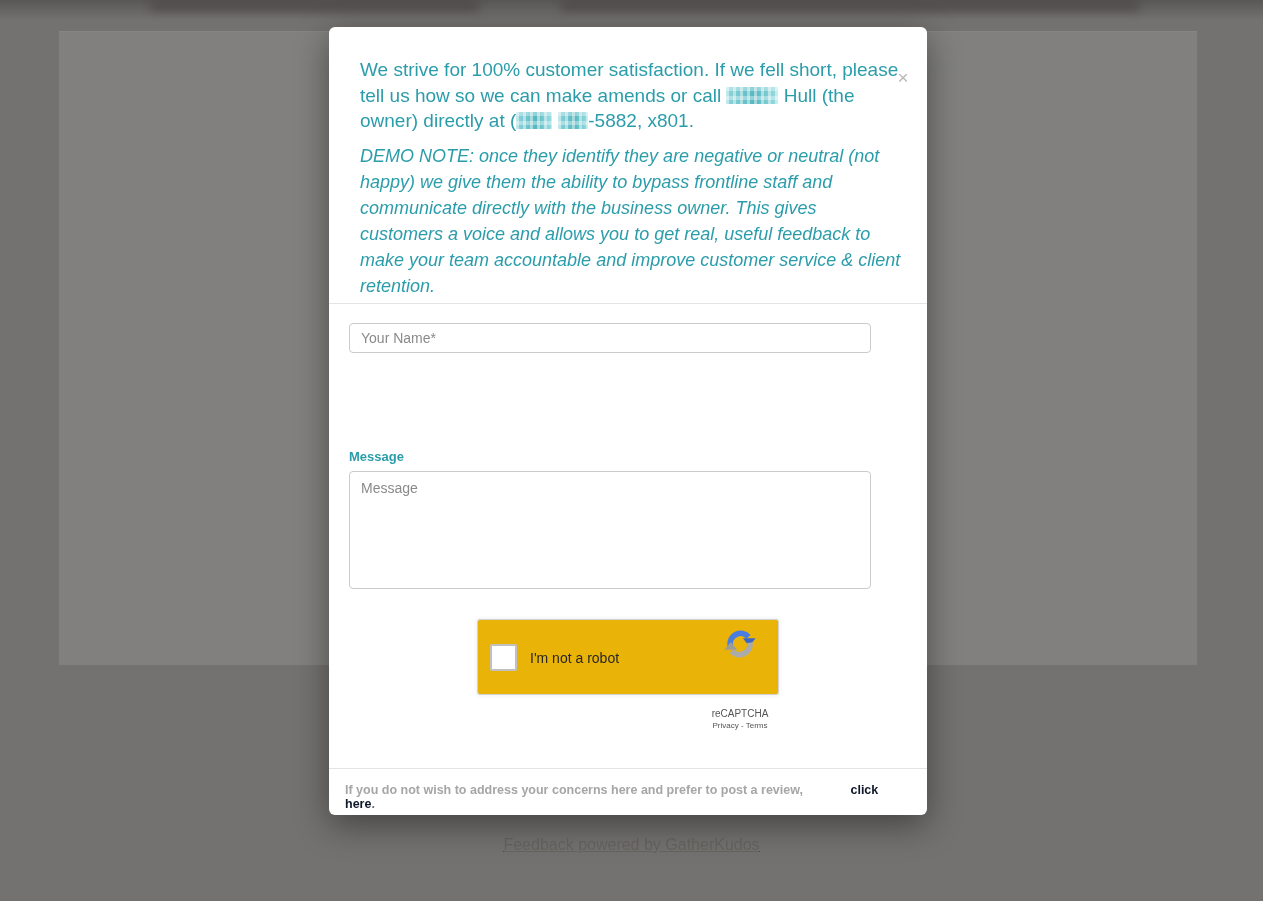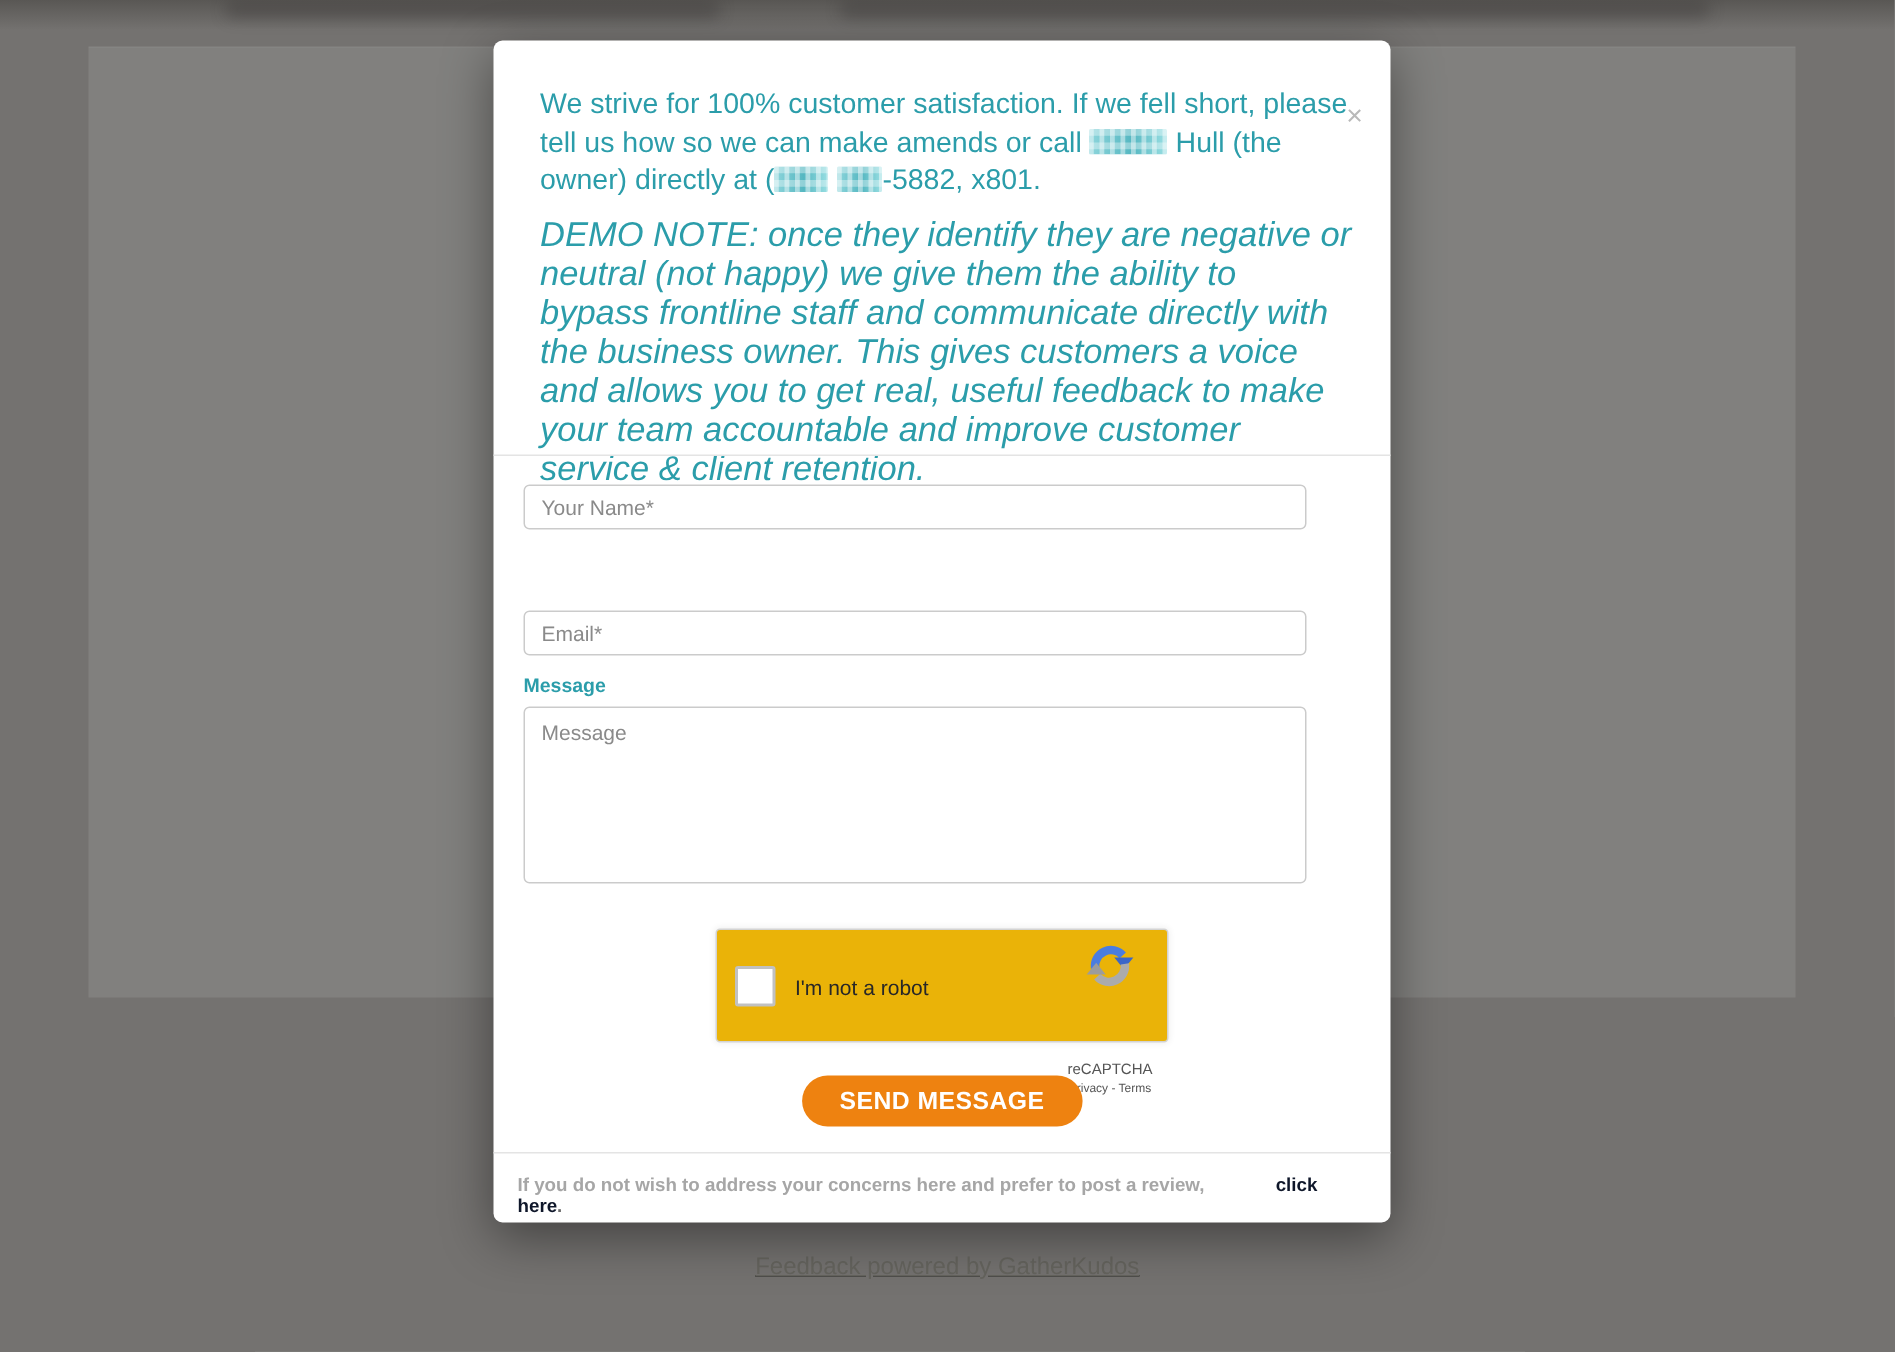--- a/index.html
+++ b/index.html
@@ -55,21 +55,21 @@
       linear-gradient(90deg, rgba(255,255,255,.45) 50%, transparent 50%),
       linear-gradient(rgba(255,255,255,.35) 50%, transparent 50%),
       linear-gradient(90deg,#8fd6dc,#55b7c1 55%,#9adfe3);
     background-size:7px 7px, 7px 9px, 100% 100%;
   }
   .redacted.r-name  { width:52px; }
   .redacted.r-ph1   { width:36px; margin-right:6px; }
   .redacted.r-ph2   { width:30px; }
   .demo-note {
     position:absolute; left:31px; top:116px; width:542px;
-    color:#2b9daa; font-size:23px; line-height:26px; font-style:italic;
+    color:#2b9daa; font-size:18px; line-height:26px; font-style:italic;
   }
   .divider {
     position:absolute; left:0; width:598px; height:1px; background:#e4e4e4;
   }
   .divider.d1 { top:276px; }
   .divider.d2 { top:741px; }
 
   .text-input {
     position:absolute; left:20px; width:522px; height:30px;
     border:1px solid #cbcbcb; border-radius:4px; background:#fff;
@@ -144,39 +144,37 @@
 
   <button class="modal-close">×</button>
 
   <p class="intro"><span>We strive for 100% customer satisfaction. If we fell short, please tell us how so we can make amends or call </span><span class="redacted r-name"></span><span> Hull (the owner) directly at (</span><span class="redacted r-ph1"></span><span class="redacted r-ph2"></span><span>-5882, x801.</span></p>
 
   <p class="demo-note">DEMO NOTE: once they identify they are negative or neutral (not happy) we give them the ability to bypass frontline staff and communicate directly with the business owner. This gives customers a voice and allows you to get real, useful feedback to make your team accountable and improve customer service &amp; client retention.</p>
 
   <div class="divider d1"></div>
 
   <input class="text-input in-name" type="text" placeholder="Your Name*" style="">
-  <input class="text-input in-email" type="text" placeholder="Email*" style="">
 
   <label class="msg-label">Message</label>
   <textarea class="msg-area" placeholder="Message" style=""></textarea>
 
   <div class="recaptcha">
     <div class="rc-checkbox"></div>
     <span class="rc-label">I'm not a robot</span>
     <div class="rc-logo-col">
       <svg width="34" height="34" viewBox="0 0 48 48">
         <path d="M10 26 A15 15 0 0 1 36 14" stroke="#4a7de0" stroke-width="8" fill="none"></path>
         <polygon points="28,16 46,16 37,27" fill="#3a66c9"></polygon>
         <path d="M38 22 A15 15 0 0 1 12 34" stroke="#ababab" stroke-width="8" fill="none"></path>
         <polygon points="2,32 20,32 11,21" fill="#9c9c9c"></polygon>
       </svg>
       <span class="rc-brand">reCAPTCHA</span>
       <span class="rc-terms"><a>Privacy</a> <span>-</span> <a>Terms</a></span>
     </div>
   </div>
 
-  <button class="send-btn">SEND MESSAGE</button>
 
   <div class="divider d2"></div>
 
   <p class="modal-footer"><span>If you do not wish to address your concerns here and prefer to post a review, </span><span class="click-here">click here</span><span class="period">.</span></p>
 
 </div>
 
 </body></html>

